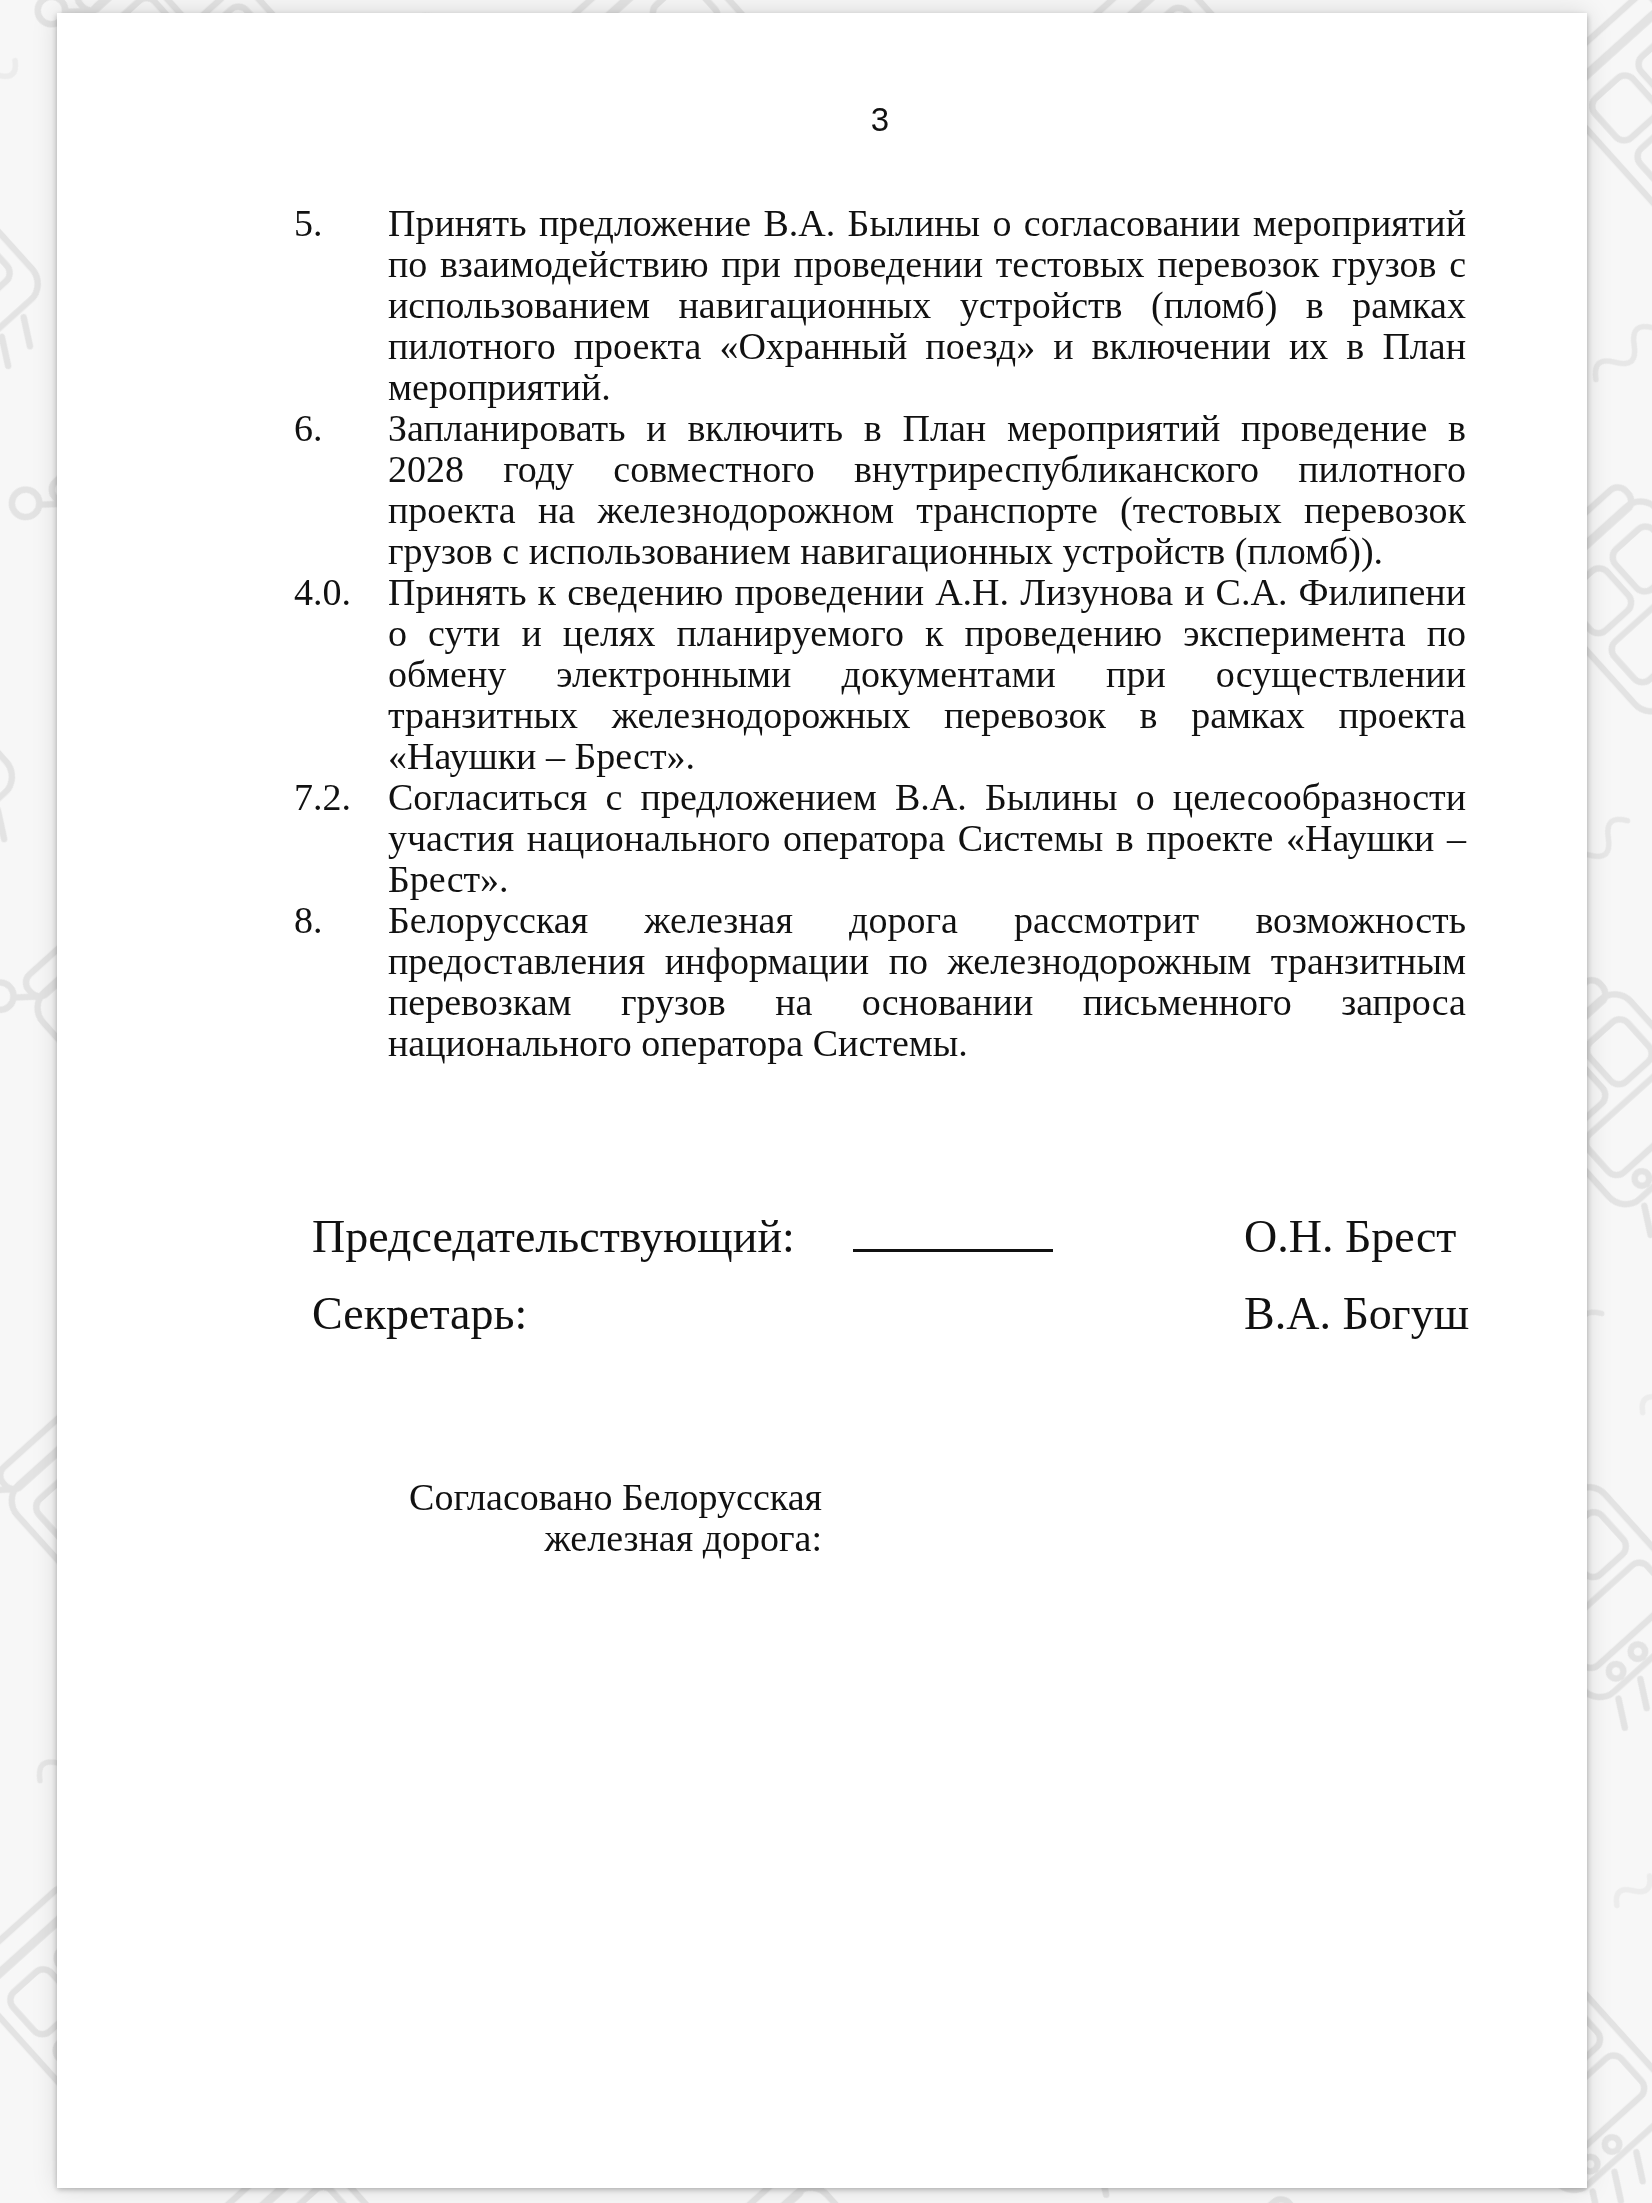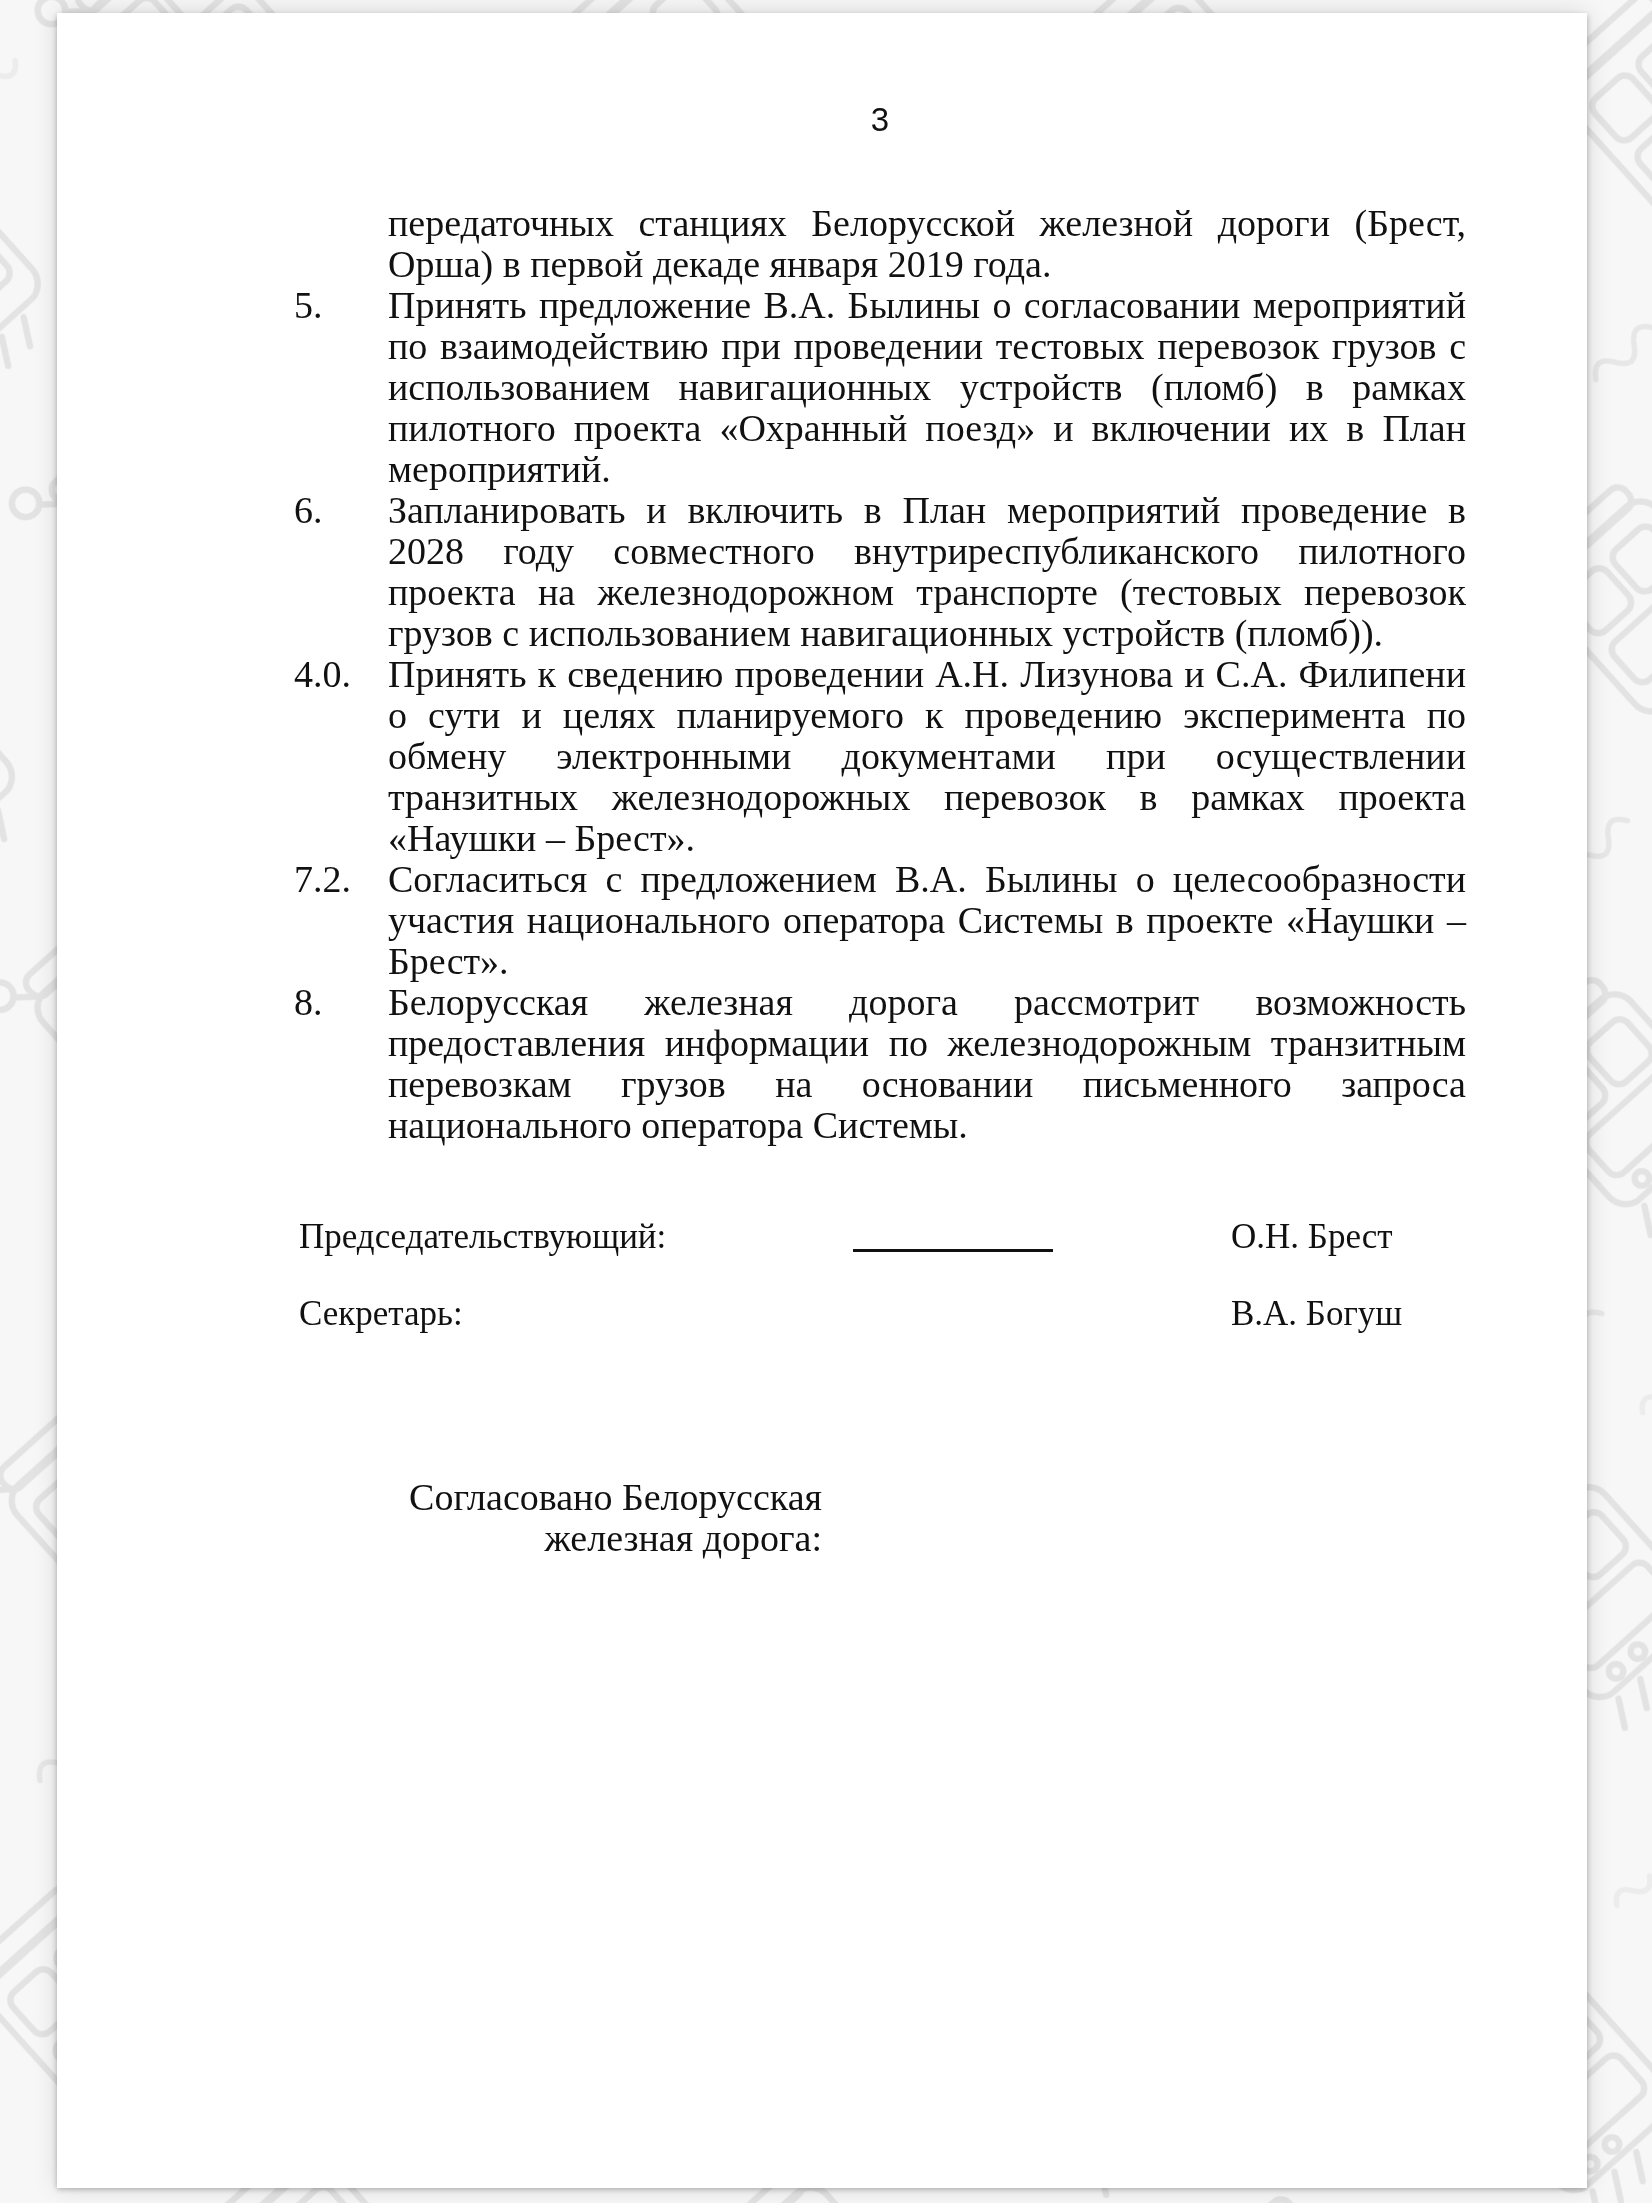--- a/index.html
+++ b/index.html
@@ -24,21 +24,21 @@
   .body-text{
     position:absolute;left:331px;top:190px;width:1078px;
     font-size:38px;line-height:41px;
     text-align:justify;text-align-last:left;
   }
   .body-text p{margin:0;position:relative;}
   .body-text .num{
     position:absolute;left:-94px;top:0;
     white-space:nowrap;text-align:left;
   }
-  .sig-row{position:absolute;left:3px;width:1530px;height:41px;font-size:35px;line-height:41px;}
+  .sig-row{position:absolute;left:16px;width:1530px;height:41px;font-size:46px;line-height:41px;}
   .sig-row .sig-role{position:absolute;left:239px;top:0;white-space:nowrap;}
   .sig-row .sig-name{position:absolute;left:1171px;top:0;white-space:nowrap;}
   .sig-1{top:1203px;}
   .sig-2{top:1280px;text-decoration:underline;}
   .sig-line{
     position:absolute;left:796px;top:1236px;width:200px;height:2.8px;
     background:#111;
   }
   .agreement{
     position:absolute;left:251px;top:1464px;width:514px;
@@ -72,21 +72,20 @@
     <rect width="1800" height="2400" fill="#f7f7f7"></rect>
     <rect width="1800" height="2400" fill="url(#trainpat)"></rect>
   </svg>
 </div>
 
 <div class="sheet">
 
   <div class="page-number">3</div>
 
   <div class="body-text">
-    <p><span>передаточных станциях Белорусской железной дороги (Брест, Орша) в первой декаде января 2019 года.</span></p>
     <p><span class="num">5.</span><span>Принять предложение В.А. Былины о согласовании мероприятий по взаимодействию при проведении тестовых перевозок грузов с использованием навигационных устройств (пломб) в рамках пилотного проекта «Охранный поезд» и включении их в План мероприятий.</span></p>
     <p><span class="num">6.</span><span>Запланировать и включить в План мероприятий проведение в 2028 году совместного внутриреспубликанского пилотного проекта на железнодорожном транспорте (тестовых перевозок грузов с использованием навигационных устройств (пломб)).</span></p>
     <p><span class="num">4.0.</span><span>Принять к сведению проведении А.Н. Лизунова и С.А. Филипени о сути и целях планируемого к проведению эксперимента по обмену электронными документами при осуществлении транзитных железнодорожных перевозок в рамках проекта «Наушки – Брест».</span></p>
     <p><span class="num">7.2.</span><span>Согласиться с предложением В.А. Былины о целесообразности участия национального оператора Системы в проекте «Наушки – Брест».</span></p>
     <p><span class="num">8.</span><span>Белорусская железная дорога рассмотрит возможность предоставления информации по железнодорожным транзитным перевозкам грузов на основании письменного запроса национального оператора Системы.</span></p>
   </div>
 
   <div class="sig-row sig-1">
     <span class="sig-role">Председательствующий:</span>
     <span class="sig-name">О.Н. Брест</span>

